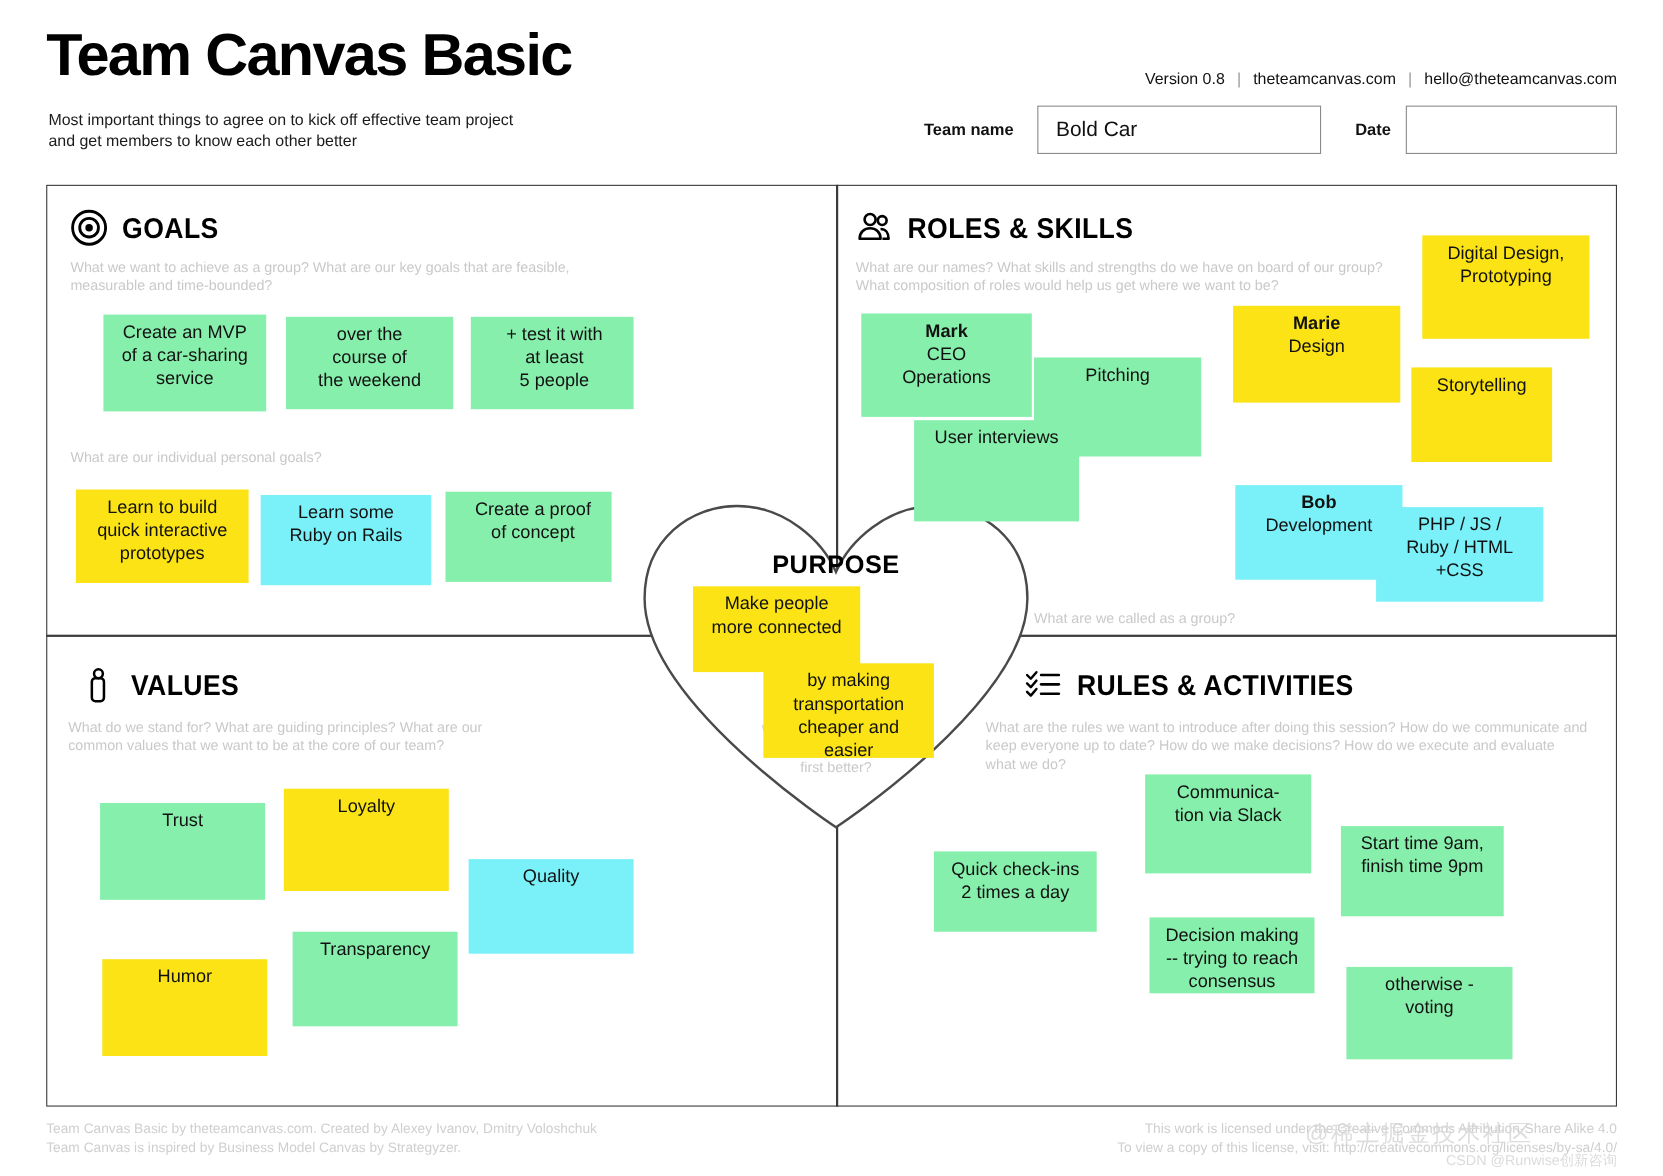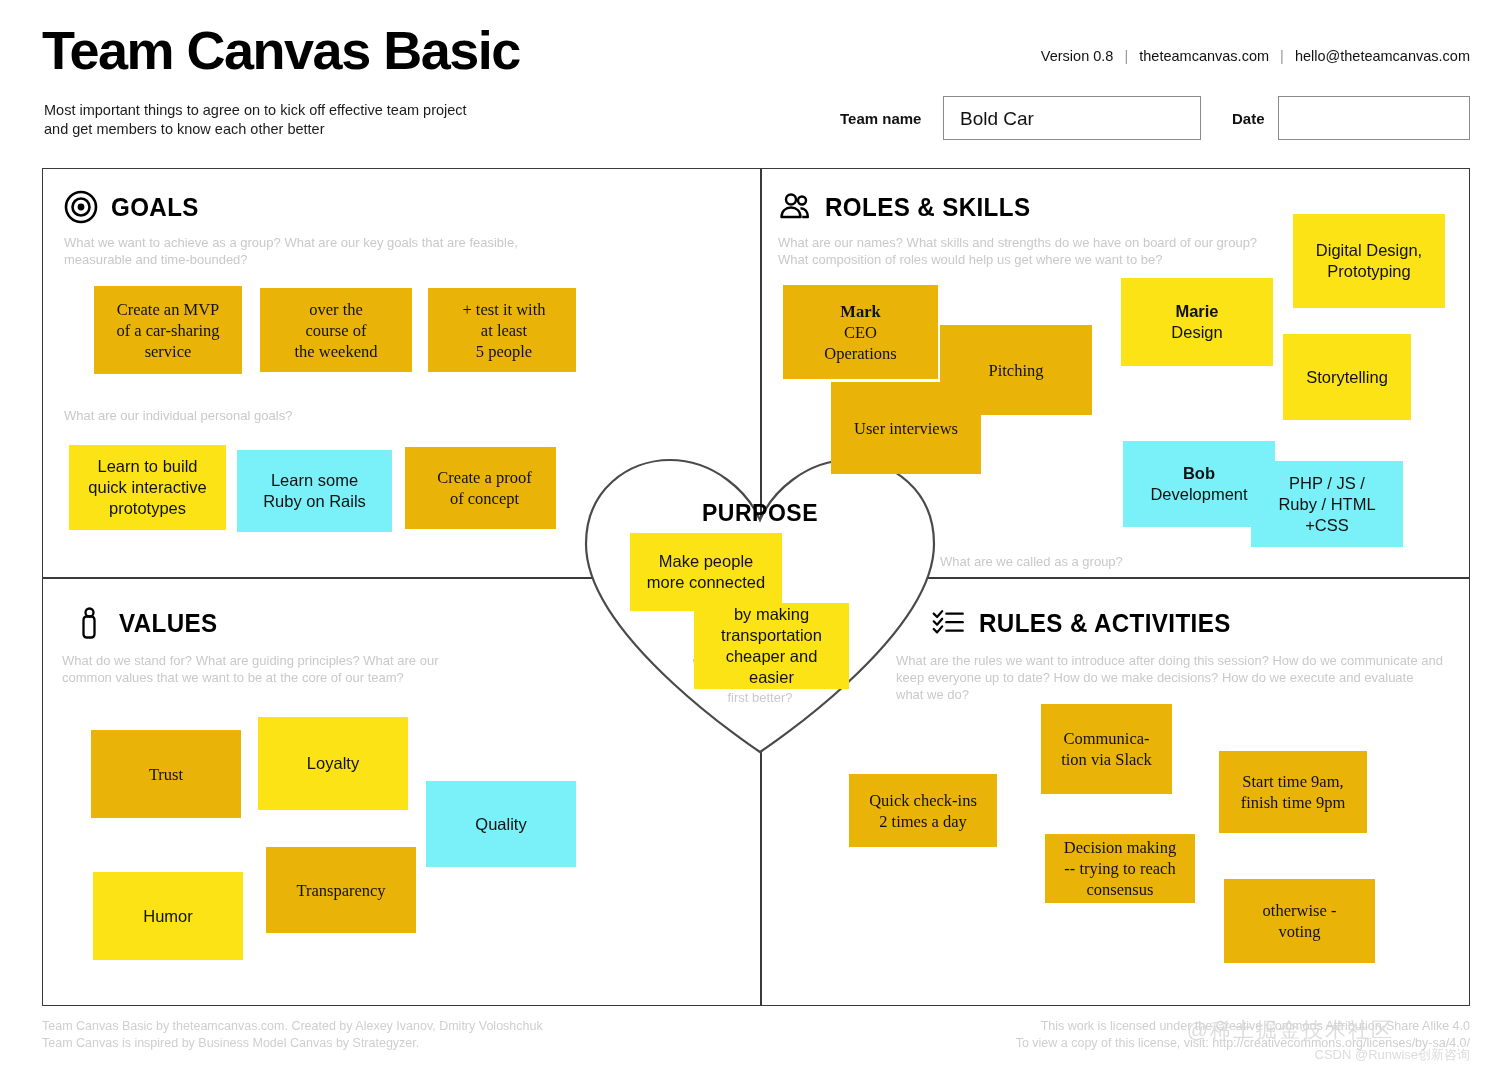--- a/index.html
+++ b/index.html
@@ -3,21 +3,21 @@
 <meta charset="utf-8">
 <style>
   html,body{margin:0;padding:0;background:#ffffff;}
   body{width:1512px;height:1069px;position:relative;overflow:hidden;
        font-family:"Liberation Sans","DejaVu Sans",sans-serif;color:#111;}
 
   
   .page-title{position:absolute;left:42px;top:22px;font-size:54px;font-weight:bold;
               letter-spacing:-1.5px;line-height:1.05;color:#000;}
   .subtitle{position:absolute;left:44px;top:101px;font-size:14.5px;line-height:19px;color:#1b1b1b;}
-  .meta-line{position:absolute;right:42px;top:48px;font-size:14.5px;color:#111;white-space:nowrap;text-align:right;}
+  .meta-line{position:absolute;right:42px;top:64px;font-size:14.5px;color:#111;white-space:nowrap;text-align:right;}
   .meta-line .sep{color:#999;padding:0 7px;}
   .teamname-label{position:absolute;left:840px;top:110px;font-size:15px;font-weight:bold;}
   .teamname-box{position:absolute;left:943px;top:96px;width:258px;height:44px;
                 border:1px solid #8a8a8a;background:#fff;box-sizing:border-box;}
   .teamname-box .val{position:absolute;left:16px;top:11px;font-size:19px;color:#111;}
   .date-label{position:absolute;left:1232px;top:110px;font-size:15px;font-weight:bold;}
   .date-box{position:absolute;left:1278px;top:96px;width:192px;height:44px;
             border:1px solid #8a8a8a;background:#fff;box-sizing:border-box;}
   .date-box .val{position:absolute;left:14px;top:11px;font-size:17px;color:#111;}
 
@@ -29,24 +29,24 @@
 
   
   .quad-head{position:absolute;display:flex;align-items:center;gap:13px;}
   .quad-head .ic{width:34px;height:34px;display:block;flex:none;}
   .quad-title{font-size:26px;font-weight:bold;letter-spacing:0.4px;color:#000;
               font-family:"Liberation Sans","DejaVu Sans",sans-serif;transform:scaleX(.93);
               transform-origin:left center;}
   .prompt{position:absolute;font-size:13px;line-height:17px;color:#c9c9c9;}
 
   
-  .note{position:absolute;display:flex;align-items:center;justify-content:center;
+  .note{position:absolute;display:flex;align-items:flex-start;justify-content:center;
         text-align:center;box-sizing:border-box;padding:6px 8px;
         font-size:16.5px;line-height:21px;color:#111;}
-  .note.g{background:#eab308;font-family:Liberation Serif, serif;}
+  .note.g{background:#86efac;}
   .note.y{background:#fbe316;}
   .note.c{background:#7af0f8;}
   .note .nm{font-weight:bold;display:block;}
 
   
   .heart-wrap{position:absolute;left:578px;top:452px;width:364px;height:305px;}
   .purpose-title{position:absolute;left:578px;top:500px;width:364px;text-align:center;
                  font-size:23px;font-weight:bold;letter-spacing:.5px;color:#000;}
   .purpose-prompt{position:absolute;left:578px;top:655px;width:364px;text-align:center;
                   font-size:13px;line-height:17px;color:#c9c9c9;}
@@ -218,21 +218,21 @@
     </div>
     <div class="note c" style="left: 426px; top: 781px; width: 150px; height: 86px;">
       <div><span style="white-space: pre-line;">Quality</span></div>
     </div>
     <div class="note g" style="left: 266px; top: 847px; width: 150px; height: 86px;">
       <div><span style="white-space: pre-line;">Transparency</span></div>
     </div>
     <div class="note y" style="left: 93px; top: 872px; width: 150px; height: 88px;">
       <div><span style="white-space: pre-line;">Humor</span></div>
     </div>
-    <div class="note g" style="left: 1041px; top: 704px; width: 131px; height: 90px;">
+    <div class="note g" style="left: 1041px; top: 704px; width: 151px; height: 90px;">
       <div><span style="white-space: pre-line;">Communica-
 tion via Slack</span></div>
     </div>
     <div class="note g" style="left: 849px; top: 774px; width: 148px; height: 73px;">
       <div><span style="white-space: pre-line;">Quick check-ins
 2 times a day</span></div>
     </div>
     <div class="note g" style="left: 1219px; top: 751px; width: 148px; height: 82px;">
       <div><span style="white-space: pre-line;">Start time 9am,
 finish time 9pm</span></div>

